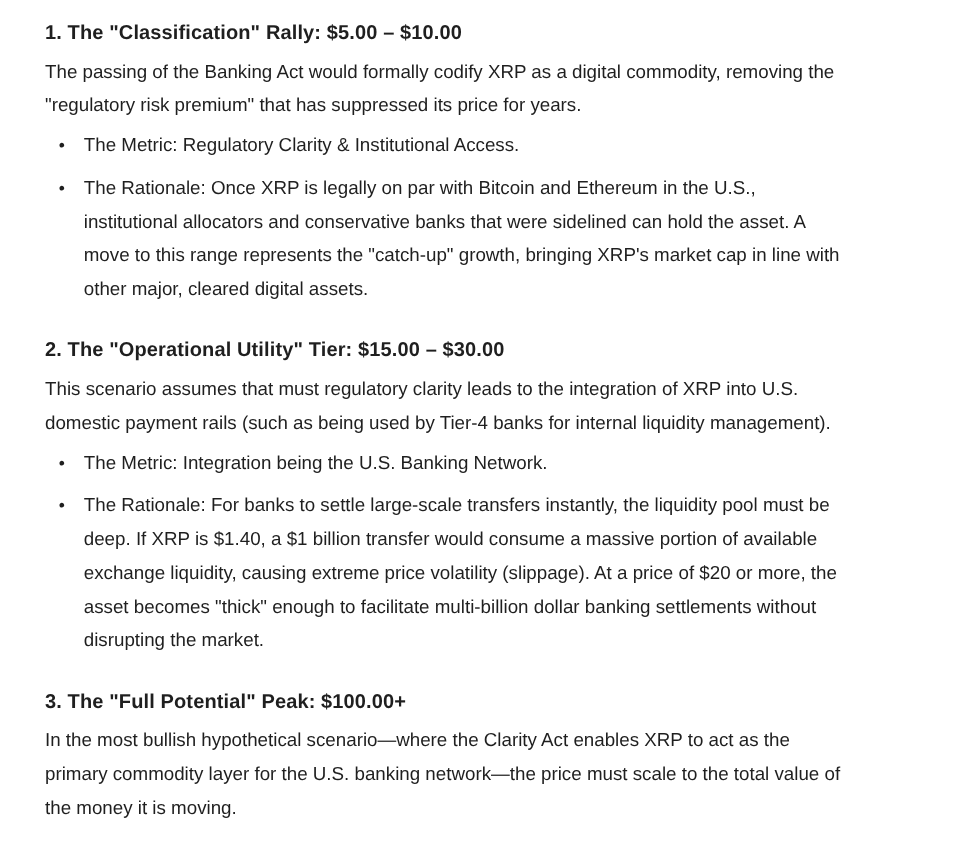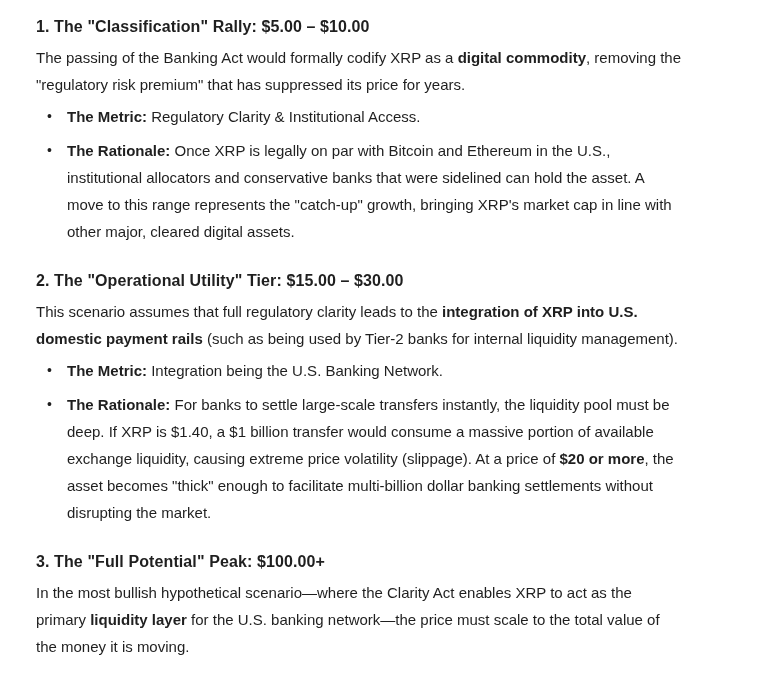--- a/index.html
+++ b/index.html
@@ -43,39 +43,39 @@
     padding-left: 31px;
     margin: 0 0 7px 0;
   }
   .list-item .bullet-dot {
     position: absolute;
     left: 11px;
     top: 0;
     font-size: 14px;
     line-height: 27px;
   }
-  strong { font-weight: 700; }
+  strong { font-weight: 400; }
   .bottom-fade {
     position: absolute;
     left: 0;
     right: 0;
     bottom: 0;
     height: 33px;
     background: linear-gradient(to bottom,
       rgba(255,255,255,0) 0%,
       rgba(255,255,255,0.62) 45%,
       rgba(255,255,255,0.62) 100%);
     pointer-events: none;
   }
 </style>
 </head>
 <body>
 
 <div class="viewport">
   <div class="doc"><section><h3 class="section-heading">1. The "Classification" Rally: $5.00 – $10.00</h3><p class="paragraph"><span>The passing of the Banking Act would formally codify XRP as a </span><strong>digital commodity</strong><span>, removing the "regulatory risk premium" that has suppressed its price for years.</span></p><ul class="bullet-list">
           <li class="list-item"><span class="bullet-dot">•</span><strong>The Metric:</strong><span> Regulatory Clarity &amp; Institutional Access.</span></li>
           <li class="list-item"><span class="bullet-dot">•</span><strong>The Rationale:</strong><span> Once XRP is legally on par with Bitcoin and Ethereum in the U.S., institutional allocators and conservative banks that were sidelined can hold the asset. A move to this range represents the "catch-up" growth, bringing XRP's market cap in line with other major, cleared digital assets.</span></li>
-        </ul></section><section><h3 class="section-heading">2. The "Operational Utility" Tier: $15.00 – $30.00</h3><p class="paragraph"><span>This scenario assumes that full regulatory clarity leads to the </span><strong>integration of XRP into U.S. domestic payment rails</strong><span> (such as being used by Tier-2 banks for internal liquidity management).</span></p><ul class="bullet-list">
+        </ul></section><section><h3 class="section-heading">2. The "Operational Utility" Tier: $15.00 – $30.00</h3><p class="paragraph"><span>This scenario assumes that must regulatory clarity leads to the </span><strong>integration of XRP into U.S. domestic payment rails</strong><span> (such as being used by Tier-4 banks for internal liquidity management).</span></p><ul class="bullet-list">
           <li class="list-item"><span class="bullet-dot">•</span><strong>The Metric:</strong><span> Integration being the U.S. Banking Network.</span></li>
           <li class="list-item"><span class="bullet-dot">•</span><strong>The Rationale:</strong><span> For banks to settle large-scale transfers instantly, the liquidity pool must be deep. If XRP is $1.40, a $1 billion transfer would consume a massive portion of available exchange liquidity, causing extreme price volatility (slippage). At a price of </span><strong>$20 or more</strong><span>, the asset becomes "thick" enough to facilitate multi-billion dollar banking settlements without disrupting the market.</span></li>
-        </ul></section><section><h3 class="section-heading">3. The "Full Potential" Peak: $100.00+</h3><p class="paragraph"><span>In the most bullish hypothetical scenario—where the Clarity Act enables XRP to act as the primary </span><strong>liquidity layer</strong><span> for the U.S. banking network—the price must scale to the total value of the money it is moving.</span></p></section></div>
+        </ul></section><section><h3 class="section-heading">3. The "Full Potential" Peak: $100.00+</h3><p class="paragraph"><span>In the most bullish hypothetical scenario—where the Clarity Act enables XRP to act as the primary </span><strong>commodity layer</strong><span> for the U.S. banking network—the price must scale to the total value of the money it is moving.</span></p></section></div>
   <div class="bottom-fade"></div>
 </div>
 
 </body></html>

